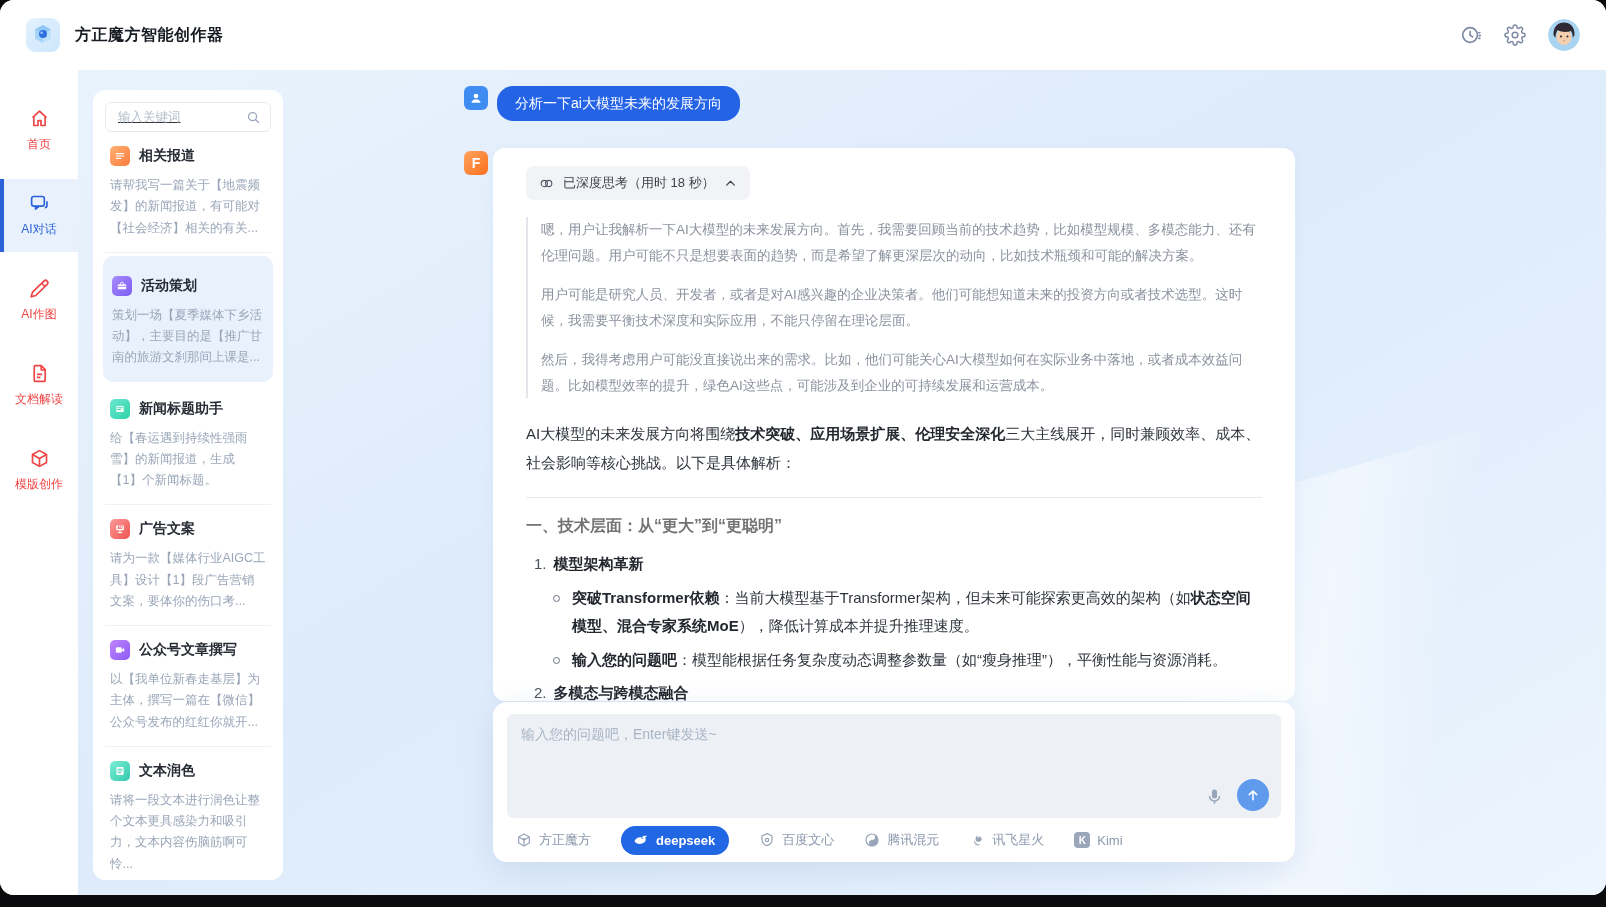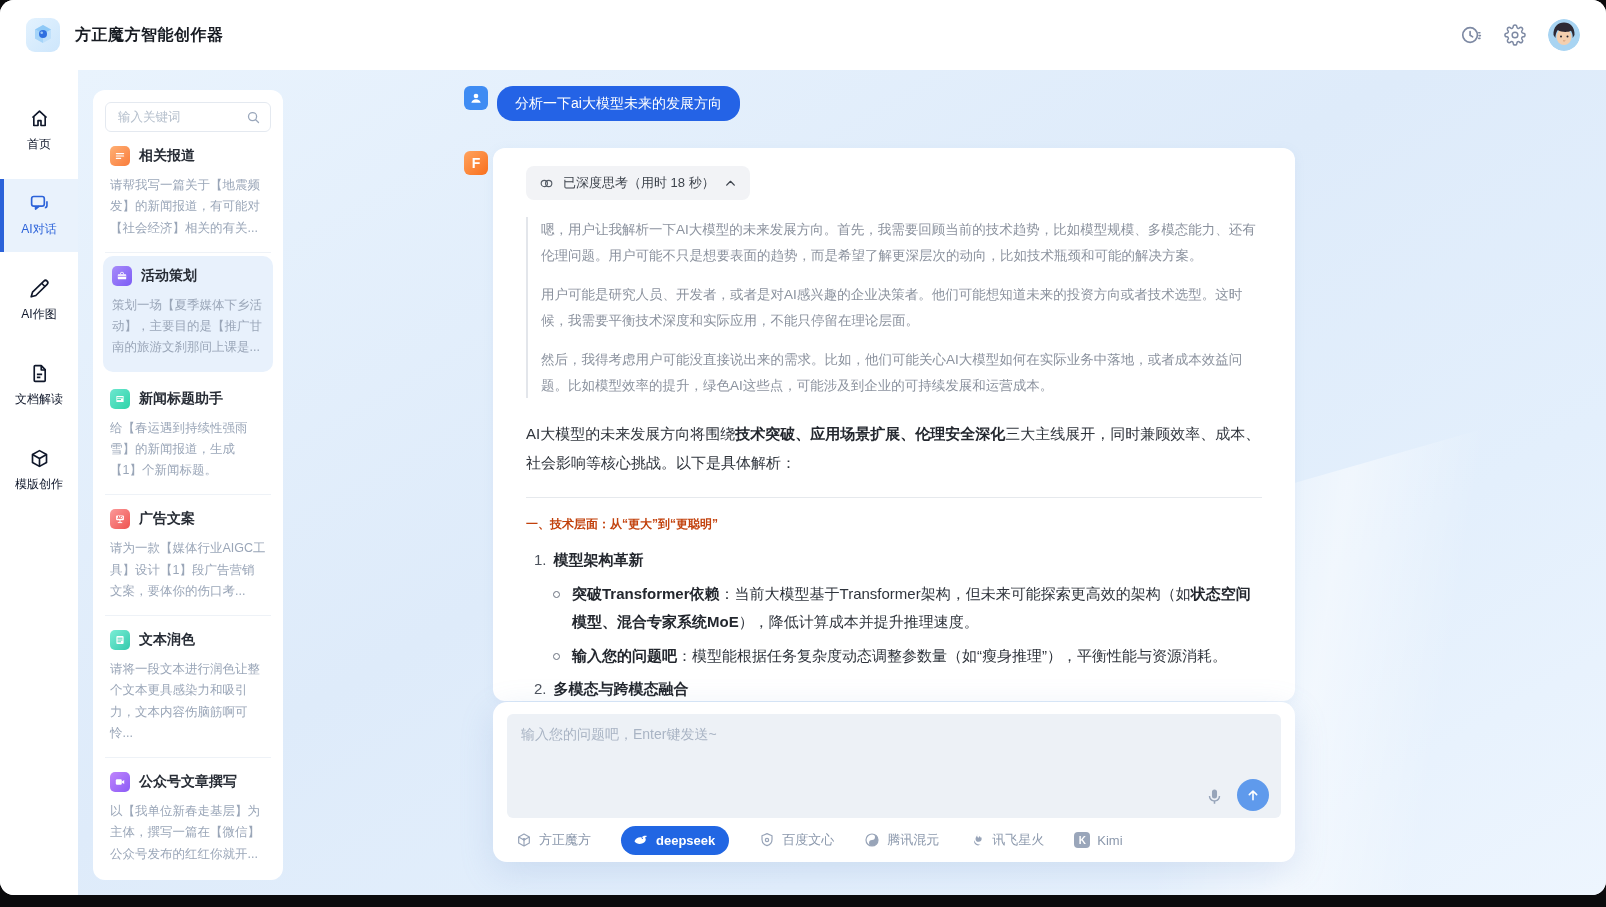--- a/index.html
+++ b/index.html
@@ -14,41 +14,41 @@
           display:flex; align-items:center; justify-content:center; }
   .app-title { margin-left:15px; font-size:16px; font-weight:700; color:#181c23; letter-spacing:.5px; }
   .header-actions { margin-left:auto; display:flex; align-items:center; gap:22px; }
   .h-icon { width:22px; height:22px; display:flex; align-items:center; justify-content:center; cursor:pointer; }
   .avatar { width:32px; height:32px; border-radius:50%; overflow:hidden; cursor:pointer; }
 
   
   .layout { display:flex; height:825px; }
   .nav { width:78px; background:#fff; padding-top:24px; display:flex; flex-direction:column; gap:12px; flex:none; }
   .nav-item { display:flex; flex-direction:column; align-items:center; gap:7px; padding:14px 0;
-              font-size:12px; color:#0f172a; cursor:pointer; }
+              font-size:12px; color:#ef4444; cursor:pointer; }
   .nav-item svg { width:21px; height:21px; }
   .nav-item.active { background:#e9f2fc; box-shadow:inset 4px 0 0 #2b62d9; color:#2b62d9; }
 
   .main { flex:1; position:relative; overflow:hidden;
           background:linear-gradient(150deg,#e9f3fd 0%,#deebfa 45%,#e3effc 72%,#edf5fe 100%); }
   .main::after { content:''; position:absolute; right:-140px; bottom:-220px; width:900px; height:620px;
           background:linear-gradient(115deg,rgba(255,255,255,0) 38%,rgba(255,255,255,.5) 50%,rgba(255,255,255,0) 62%);
           transform:rotate(-16deg); pointer-events:none; }
 
   
   .prompt-panel { position:absolute; left:15px; top:20px; width:190px; height:790px; background:#fff;
           border-radius:12px; padding:12px 12px 0; overflow:hidden; z-index:2; }
   .search-box { display:flex; align-items:center; height:30px; border:1px solid #e4e9f0; border-radius:6px;
           padding:0 9px 0 10px; gap:6px; }
   .search-box input { flex:1; min-width:0; border:none; outline:none; background:transparent;
-          font-size:12.5px; color:#333; font-family:inherit; }
+          font-size:12.5px; color:#333; font-family:inherit;text-decoration:underline; }
   .search-box input::placeholder { color:#b6c0cd; }
   .prompt-item { padding:14px 5px 13px; border-bottom:1px solid #eef2f7; cursor:pointer; }
   .prompt-item:last-child { border-bottom:none; }
-  .prompt-item.active { background:#e8f1fc; border-radius:10px; border-bottom:none; padding:10px 9px 13px; margin:3px -2px; }
+  .prompt-item.active { background:#e8f1fc; border-radius:10px; border-bottom:none; padding:20px 9px 13px; margin:3px -2px; }
   .pi-head { display:flex; align-items:center; gap:9px; }
   .pi-icon { width:20px; height:20px; border-radius:5px; flex:none; display:flex; align-items:center; justify-content:center; }
   .pi-title { font-size:14px; font-weight:700; color:#272c35; }
   .pi-desc { margin-top:9px; font-size:12.5px; line-height:1.7; color:#9aa6b8; }
 
   
   .user-row { position:absolute; left:386px; top:16px; display:flex; gap:9px; align-items:flex-start; z-index:2; }
   .msg-avatar { width:24px; height:24px; border-radius:6px; display:flex; align-items:center; justify-content:center; flex:none; }
   .user-msg-avatar { background:#3f8cf3; }
   .user-bubble { background:#2463e6; color:#fff; font-size:14px; padding:9px 18px; border-radius:16px; line-height:17px; cursor:default; }
@@ -59,21 +59,21 @@
           padding:18px 33px; overflow:hidden; z-index:1; box-shadow:0 2px 12px rgba(120,150,190,.08); }
   .think-pill { display:inline-flex; align-items:center; gap:9px; background:#f2f3f6; border-radius:8px;
           padding:8px 13px; font-size:13px; color:#3d434c; cursor:pointer; }
   .think-pill svg { display:block; }
   .think-block { margin-top:17px; border-left:2px solid #e3e6eb; padding-left:13px; color:#8b929e;
           font-size:13.5px; line-height:1.92; }
   .think-block p { margin:0 0 13px; }
   .answer-intro { margin-top:22px; color:#2f343c; font-size:15px; line-height:1.9; }
   .answer-intro b, .otitle, .bullet b { font-weight:700; color:#23272e; }
   .answer-hr { margin:20px 0 18px; border:none; border-top:1px solid #e6e9ed; }
-  .section-heading { font-size:12px; font-weight:700; color:#c2410c; margin:0 0 13px; }
+  .section-heading { font-size:16px; font-weight:700; color:#737373; margin:0 0 13px; }
   .oitem { display:flex; gap:7px; font-size:15px; line-height:1.9; padding-left:8px; margin-top:3px; }
   .onum { color:#4d535d; }
   .bullet { position:relative; padding-left:46px; font-size:15px; line-height:1.9; margin:5px 0; color:#2f343c; }
   .bullet::before { content:''; position:absolute; left:27px; top:11px; width:5px; height:5px;
           border:1.5px solid #6b7280; border-radius:50%; }
 
   
   .input-card { position:absolute; left:415px; top:632px; width:802px; height:160px; background:#fff;
           border-radius:14px; padding:12px 14px 0; z-index:3; box-shadow:0 10px 34px rgba(110,145,200,.20); }
   .input-box { position:relative; background:#edf1f6; border-radius:6px; height:104px; }
@@ -234,42 +234,42 @@
                   <path d="M10 12v3M7 16h6" stroke="#fff" stroke-width="1.6" stroke-linecap="round"></path>
                 </svg>
             </span>
             <span class="pi-title">广告文案</span>
           </div>
           <div class="pi-desc">请为一款【媒体行业AIGC工具】设计【1】段广告营销文案，要体你的伤口考...</div>
         </div>
 
         <div class="prompt-item">
           <div class="pi-head">
+            <span class="pi-icon" style="background:linear-gradient(135deg,#c084fc,#8b5cf6)">
+              <svg width="12" height="12" viewBox="0 0 20 20">
+                  <rect x="3" y="5.5" width="10" height="9" rx="2" fill="#fff"></rect>
+                  <path d="M13 9l4-2.5v7L13 11z" fill="#fff"></path>
+                </svg>
+            </span>
+            <span class="pi-title">公众号文章撰写</span>
+          </div>
+          <div class="pi-desc">以【我单位新春走基层】为主体，撰写一篇在【微信】公众号发布的红红你就开...</div>
+        </div>
+
+        <div class="prompt-item">
+          <div class="pi-head">
             <span class="pi-icon" style="background:linear-gradient(135deg,#7beed6,#34c9ac)">
               <svg width="12" height="12" viewBox="0 0 20 20">
                   <rect x="4" y="3.5" width="12" height="13" rx="1.5" fill="#fff"></rect>
                   <path d="M6.5 7h7M6.5 10h7M6.5 13h4.5" stroke="#34c9ac" stroke-width="1.4" stroke-linecap="round"></path>
                 </svg>
             </span>
             <span class="pi-title">文本润色</span>
           </div>
           <div class="pi-desc">请将一段文本进行润色让整个文本更具感染力和吸引力，文本内容伤脑筋啊可怜...</div>
-        </div>
-
-        <div class="prompt-item">
-          <div class="pi-head">
-            <span class="pi-icon" style="background:linear-gradient(135deg,#c084fc,#8b5cf6)">
-              <svg width="12" height="12" viewBox="0 0 20 20">
-                  <rect x="3" y="5.5" width="10" height="9" rx="2" fill="#fff"></rect>
-                  <path d="M13 9l4-2.5v7L13 11z" fill="#fff"></path>
-                </svg>
-            </span>
-            <span class="pi-title">公众号文章撰写</span>
-          </div>
-          <div class="pi-desc">以【我单位新春走基层】为主体，撰写一篇在【微信】公众号发布的红红你就开...</div>
         </div>
       </div>
 
       <div class="user-row">
         <span class="msg-avatar user-msg-avatar">
           <svg width="14" height="14" viewBox="0 0 24 24" fill="#fff">
               <circle cx="12" cy="8.5" r="4"></circle>
               <path d="M4 20c.8-4 4-6 8-6s7.2 2 8 6z"></path>
             </svg>
         </span>

